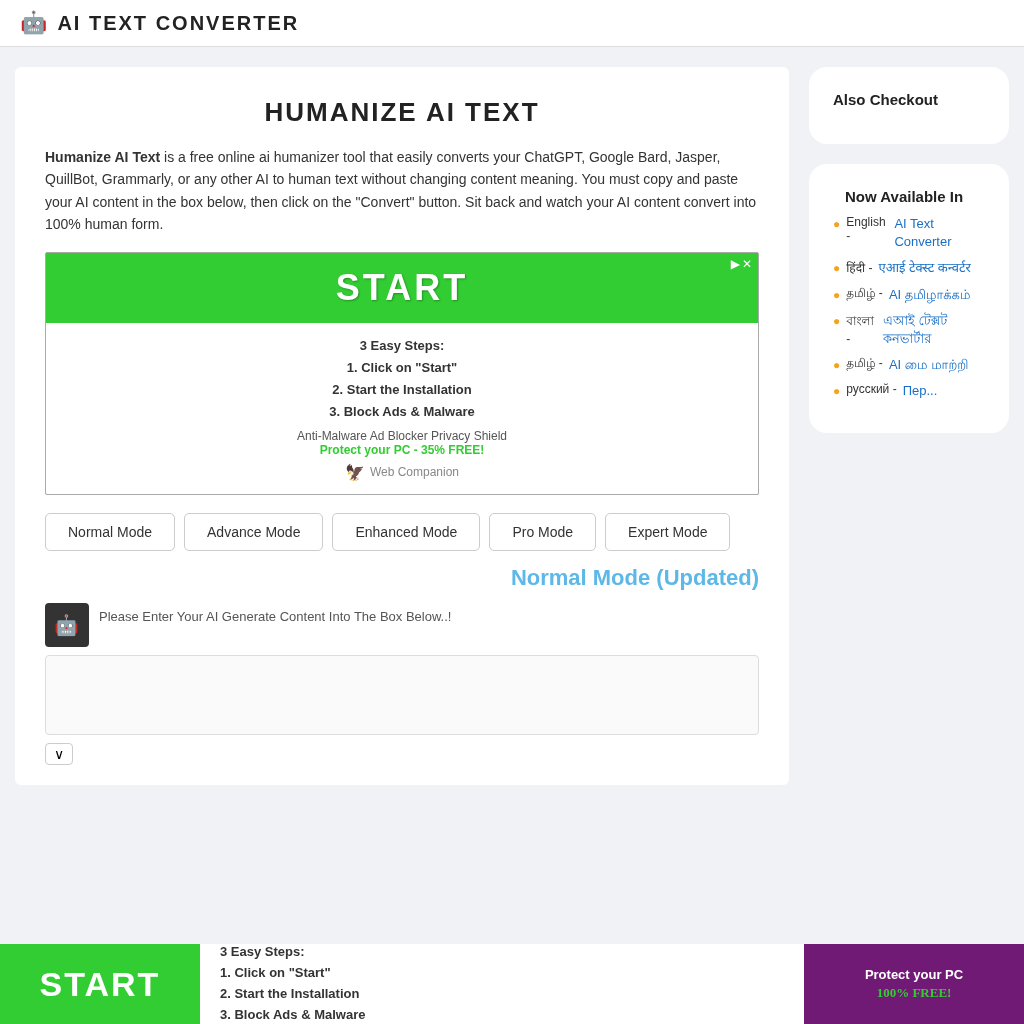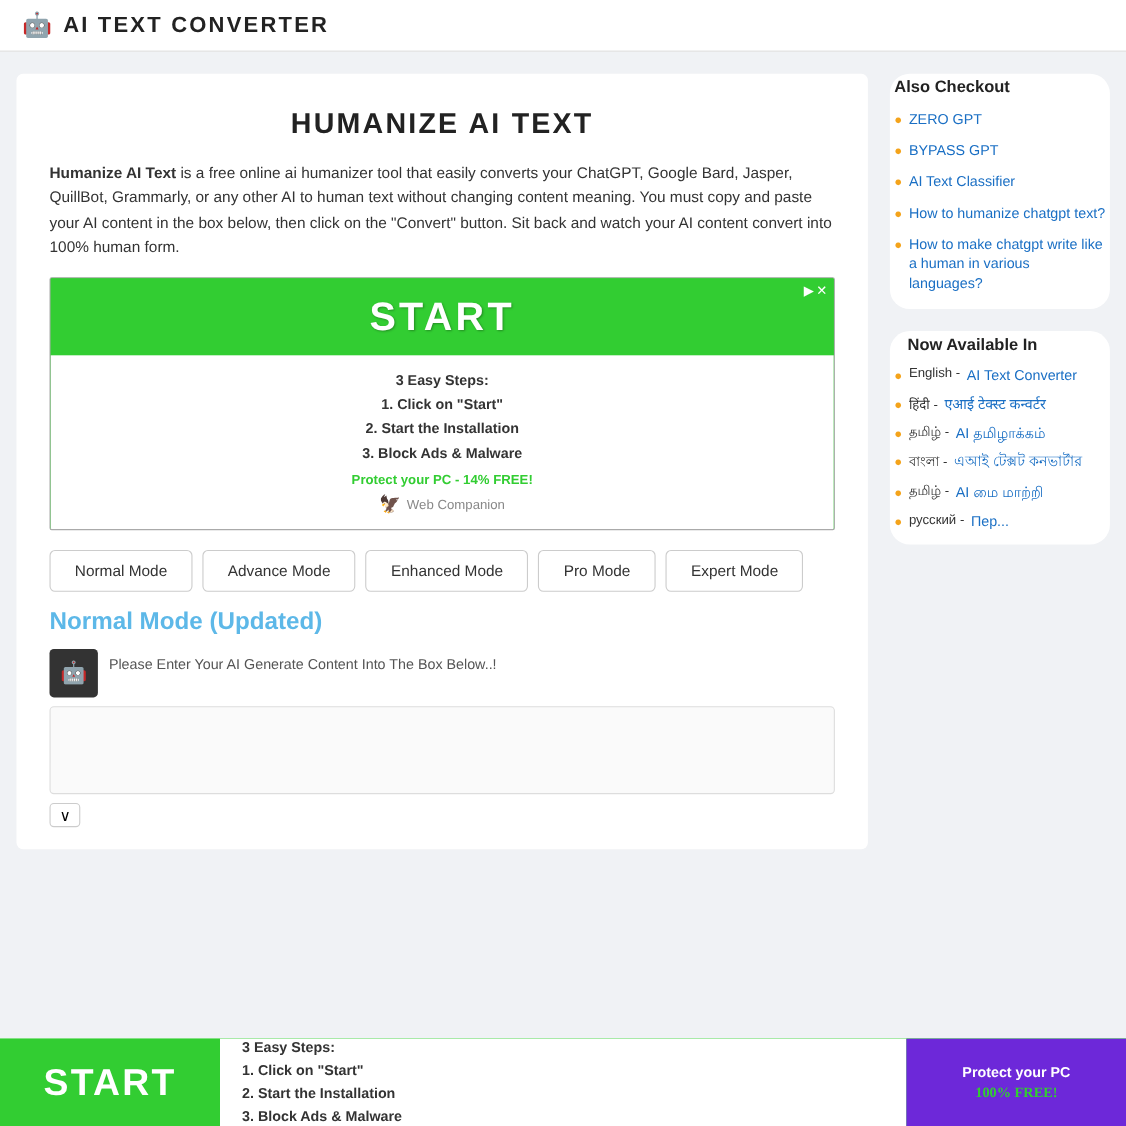--- a/index.html
+++ b/index.html
@@ -134,21 +134,21 @@
       border: 1px solid #ccc;
       background: #fff;
       border-radius: 5px;
       padding: 10px 22px;
       font-size: 14px;
       cursor: pointer;
       color: #333;
     }
 
     .mode-title {
-      text-align: left;
+      text-align: right;
       font-size: 22px;
       font-weight: 700;
       color: #5db8e8;
       margin: 14px 0 12px;
     }
 
     .input-label-row {
       display: flex;
       align-items: flex-start;
       gap: 10px;
@@ -197,21 +197,21 @@
 
     
     #sidebar {
       width: 200px;
       flex-shrink: 0;
     }
 
     .sidebar-card {
       background: #fff;
       border-radius: 18px;
-      padding: 4px;
+      padding: 24px;
       margin-bottom: 20px;
     }
 
     .sidebar-card h3 {
       font-size: 15px;
       font-weight: 700;
       color: #222;
       margin-bottom: 12px;
     }
 
@@ -282,22 +282,22 @@
       height: 100%;
       display: flex;
       align-items: center;
       padding: 0 20px;
       font-size: 13px;
       color: #333;
       line-height: 1.6;
       font-weight: 600;
     }
     .bottom-ad-right {
-      background: #6d28d9;
-      width: 200px;
+      background: #701a75;
+      width: 220px;
       height: 100%;
       display: flex;
       align-items: center;
       justify-content: center;
       color: #fff;
       font-size: 13px;
       font-weight: 700;
       text-align: center;
       padding: 10px;
       line-height: 1.4;
@@ -330,21 +330,22 @@
         <div class="start-text">START</div>
       </div>
       <div class="ad-banner-bottom">
         <div class="ad-steps">
           <div>3 Easy Steps:</div>
           <div>1. Click on "Start"</div>
           <div>2. Start the Installation</div>
           <div>3. Block Ads &amp; Malware</div>
         </div>
         <div class="ad-protect">
-          <div class="green">Protect your PC - 14% FREE!</div>
+          <div>Anti-Malware Ad Blocker Privacy Shield</div>
+          <div class="green">Protect your PC - 35% FREE!</div>
         </div>
         <div class="ad-web-companion">
           <span style="color:#f4a31a; font-size:16px;">🦅</span>
           <span>Web Companion</span>
         </div>
       </div>
     </div>
 
     <div class="mode-buttons">
       <button class="mode-btn">Normal Mode</button>
@@ -365,37 +366,20 @@
 
     <div class="scroll-indicator">
       <button class="arrow-down">∨</button>
     </div>
   </div>
 
   <div id="sidebar">
 
     <div class="sidebar-card">
       <h3>Also Checkout</h3>
-      <ul>
-        <li>
-          <a href="#">ZERO GPT</a>
-        </li>
-        <li>
-          <a href="#">BYPASS GPT</a>
-        </li>
-        <li>
-          <a href="#">AI Text Classifier</a>
-        </li>
-        <li>
-          <a href="#">How to humanize chatgpt text?</a>
-        </li>
-        <li>
-          <a href="#">How to make chatgpt write like a human in various languages?</a>
-        </li>
-      </ul>
     </div>
 
     <div class="sidebar-card now-available">
       <h3>Now Available In</h3>
       <ul>
         <li>
           <span class="lang-label">English - </span>
           <a href="#">AI Text Converter</a>
         </li>
         <li>

